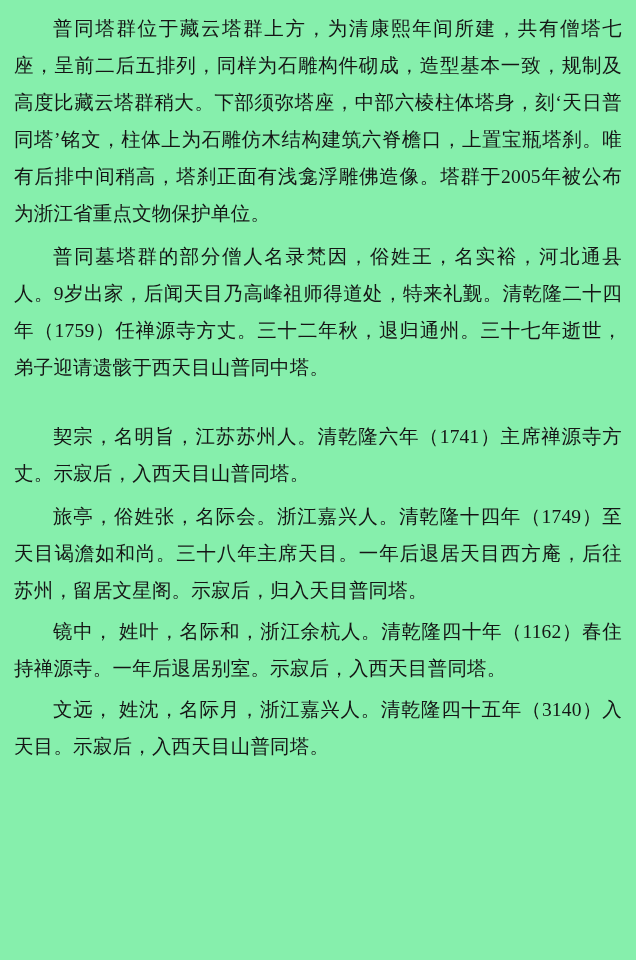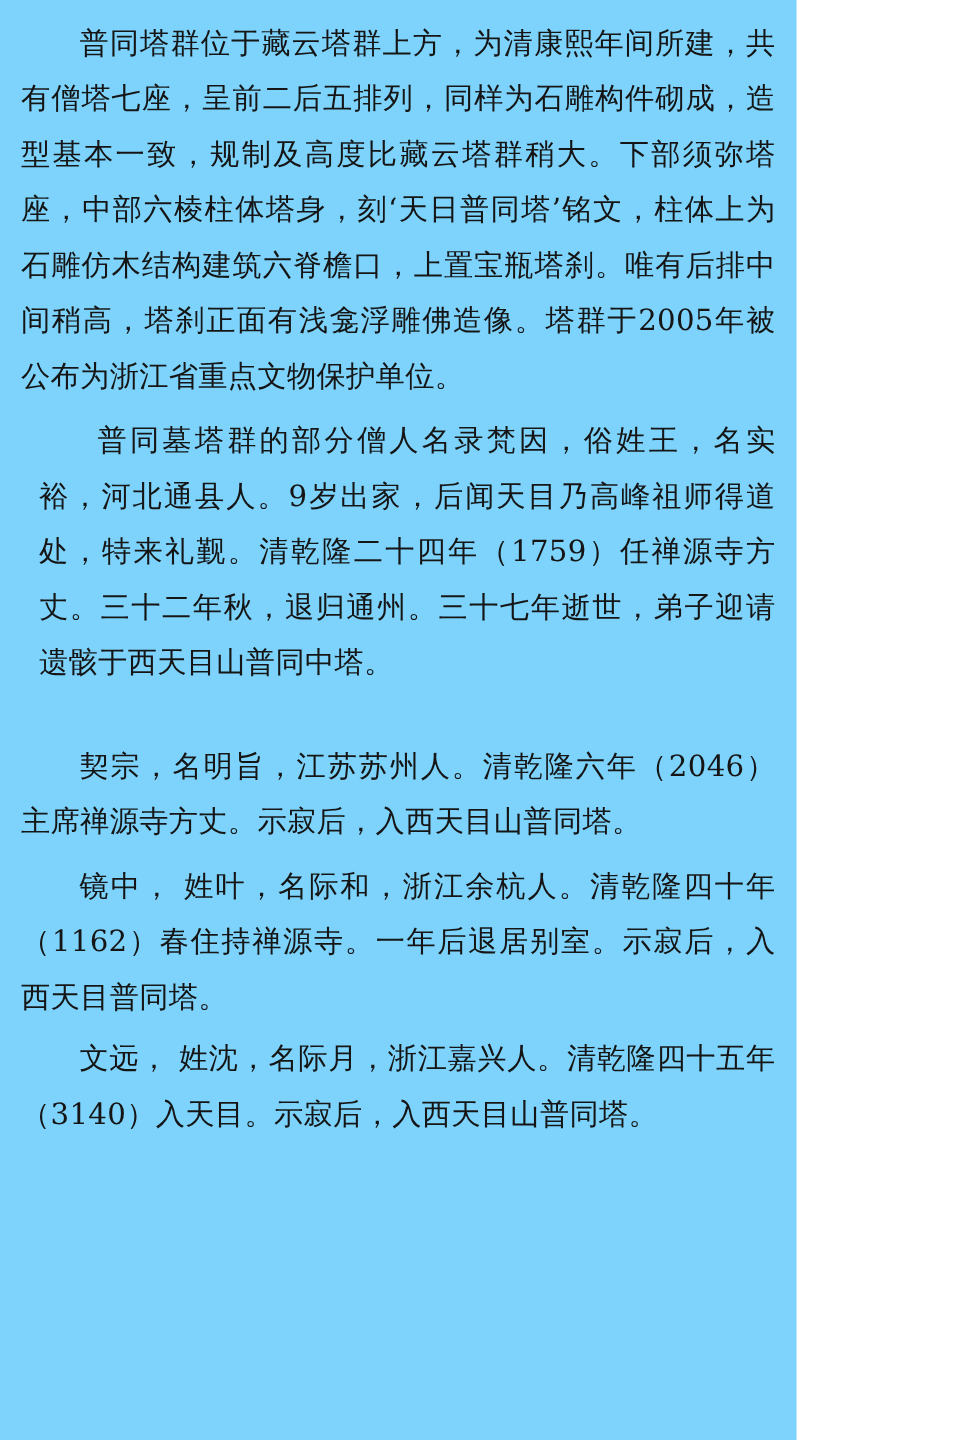--- a/index.html
+++ b/index.html
@@ -8,47 +8,48 @@
   }
   body {
     width: 640px;
     height: 960px;
     background: #ffffff;
     font-family: "DejaVu Serif", "Liberation Serif", serif;
     color: #1a1a1a;
     overflow: hidden;
   }
   .page {
-    width: 531px;
+    width: 636px;
     height: 960px;
     box-sizing: border-box;
     padding: 10px 14px 0 14px;
-    background: #7dd3fc;
+    background: #86efac;
+    font-family: Liberation Serif, serif;
   }
   .para {
     font-size: 19.5px;
     line-height: 37px;
     text-align: justify;
     text-justify: inter-ideograph;
     text-indent: 2em;
     margin: 0 0 6px 0;
     letter-spacing: 0.2px;
     color: #151515;
     word-break: break-all;
   }
   .para.gap-after {
     margin-bottom: 32px;
-    margin-left: 12px;
   }
   .para.tight {
     margin-bottom: 4px;
   }
 </style>
 </head>
 <body>
 
 <div class="page">
   <p class="para">普同塔群位于藏云塔群上方，为清康熙年间所建，共有僧塔七座，呈前二后五排列，同样为石雕构件砌成，造型基本一致，规制及高度比藏云塔群稍大。下部须弥塔座，中部六棱柱体塔身，刻‘天日普同塔’铭文，柱体上为石雕仿木结构建筑六脊檐口，上置宝瓶塔刹。唯有后排中间稍高，塔刹正面有浅龛浮雕佛造像。塔群于2005年被公布为浙江省重点文物保护单位。</p>
   <p class="para gap-after">普同墓塔群的部分僧人名录梵因，俗姓王，名实裕，河北通县人。9岁出家，后闻天目乃高峰祖师得道处，特来礼觐。清乾隆二十四年（1759）任禅源寺方丈。三十二年秋，退归通州。三十七年逝世，弟子迎请遗骸于西天目山普同中塔。</p>
-  <p class="para">契宗，名明旨，江苏苏州人。清乾隆六年（2046）主席禅源寺方丈。示寂后，入西天目山普同塔。</p>
+  <p class="para">契宗，名明旨，江苏苏州人。清乾隆六年（1741）主席禅源寺方丈。示寂后，入西天目山普同塔。</p>
+  <p class="para tight">旅亭，俗姓张，名际会。浙江嘉兴人。清乾隆十四年（1749）至天目谒澹如和尚。三十八年主席天目。一年后退居天目西方庵，后往苏州，留居文星阁。示寂后，归入天目普同塔。</p>
   <p class="para tight">镜中， 姓叶，名际和，浙江余杭人。清乾隆四十年（1162）春住持禅源寺。一年后退居别室。示寂后，入西天目普同塔。</p>
   <p class="para tight">文远， 姓沈，名际月，浙江嘉兴人。清乾隆四十五年（3140）入天目。示寂后，入西天目山普同塔。</p>
 </div>
 
 </body></html>

